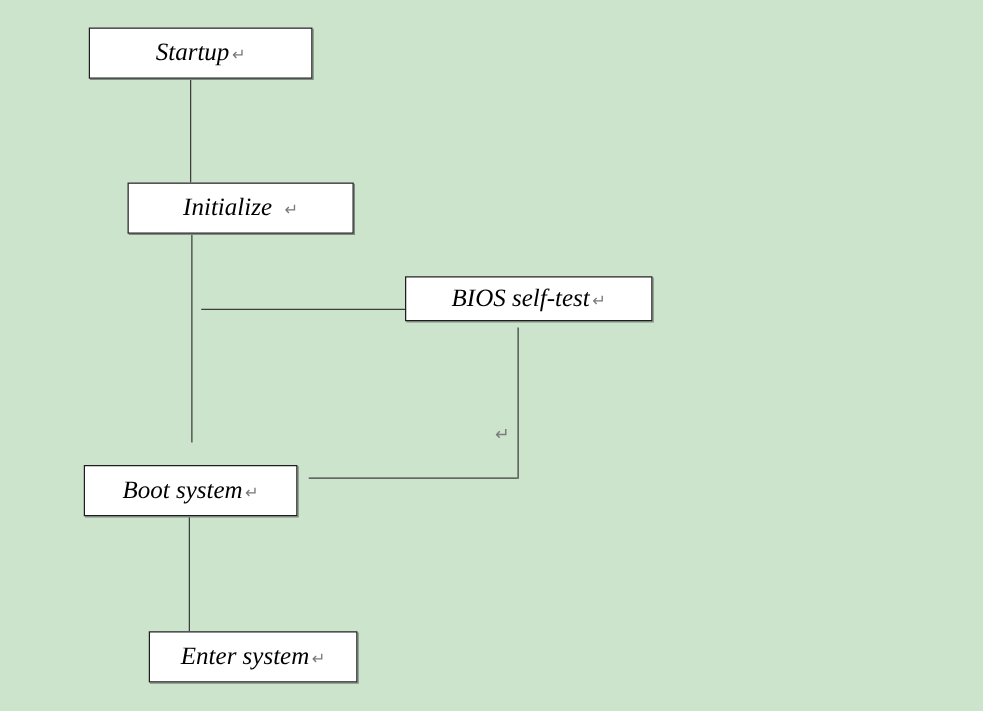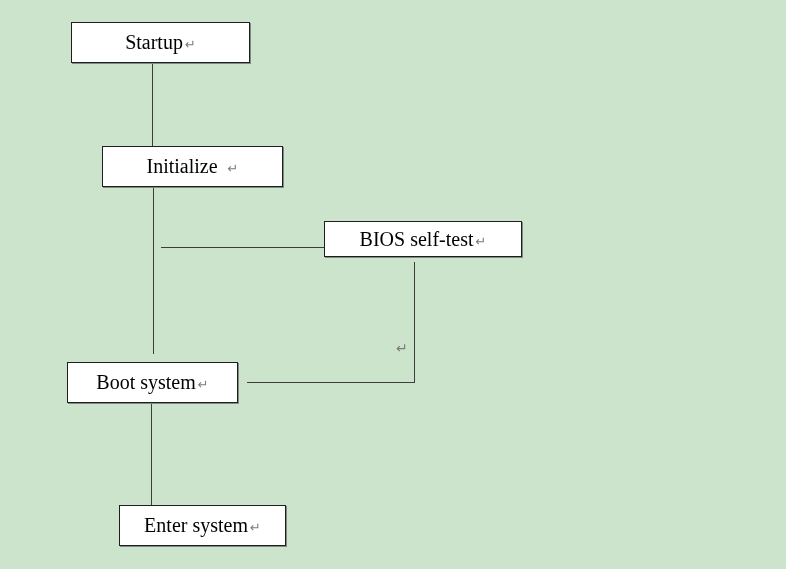--- a/index.html
+++ b/index.html
@@ -3,20 +3,21 @@
 <meta charset="utf-8">
 <style>
   html, body { margin: 0; padding: 0; }
   .canvas {
     position: relative;
     width: 786px;
     height: 569px;
     background: #cde4cc;
     overflow: hidden;
     font-family: "Liberation Serif", "DejaVu Serif", serif;
+    font-style: italic;
   }
   .node {
     position: absolute;
     background: #ffffff;
     border: 1px solid #1e1e1e;
     box-shadow: 1px 1px 0 #7d8d7d;
     box-sizing: border-box;
     display: flex;
     align-items: center;
     justify-content: center;
@@ -40,21 +41,21 @@
     left: 396px;
     top: 340px;
     color: #7b7b7b;
     font-family: "DejaVu Sans", sans-serif;
     font-size: 14px;
   }
   
   #n-startup    { left: 71px;  top: 22px;  width: 179px; height: 41px; }
   #n-initialize { left: 67px;  top: 146px; width: 181px; height: 41px; margin-left: 35px; }
   #n-bios       { left: 324px; top: 221px; width: 198px; height: 36px; }
-  #n-boot       { left: 67px;  top: 362px; width: 171px; height: 41px; }
+  #n-boot       { left: 67px;  top: 372px; width: 171px; height: 41px; }
   #n-enter      { left: 71px;  top: 505px; width: 167px; height: 41px; margin-left: 48px; }
   
   #l-startup-initialize { left: 152px; top: 63px;  height: 83px; }
   #l-initialize-boot    { left: 153px; top: 187px; height: 167px; }
   #l-branch-bios        { left: 161px; top: 247px; width: 163px; }
   #l-bios-down          { left: 414px; top: 262px; height: 121px; }
   #l-bios-boot          { left: 247px; top: 382px; width: 167px; }
   #l-boot-enter         { left: 151px; top: 395px; height: 110px; }
 </style>
 </head>

